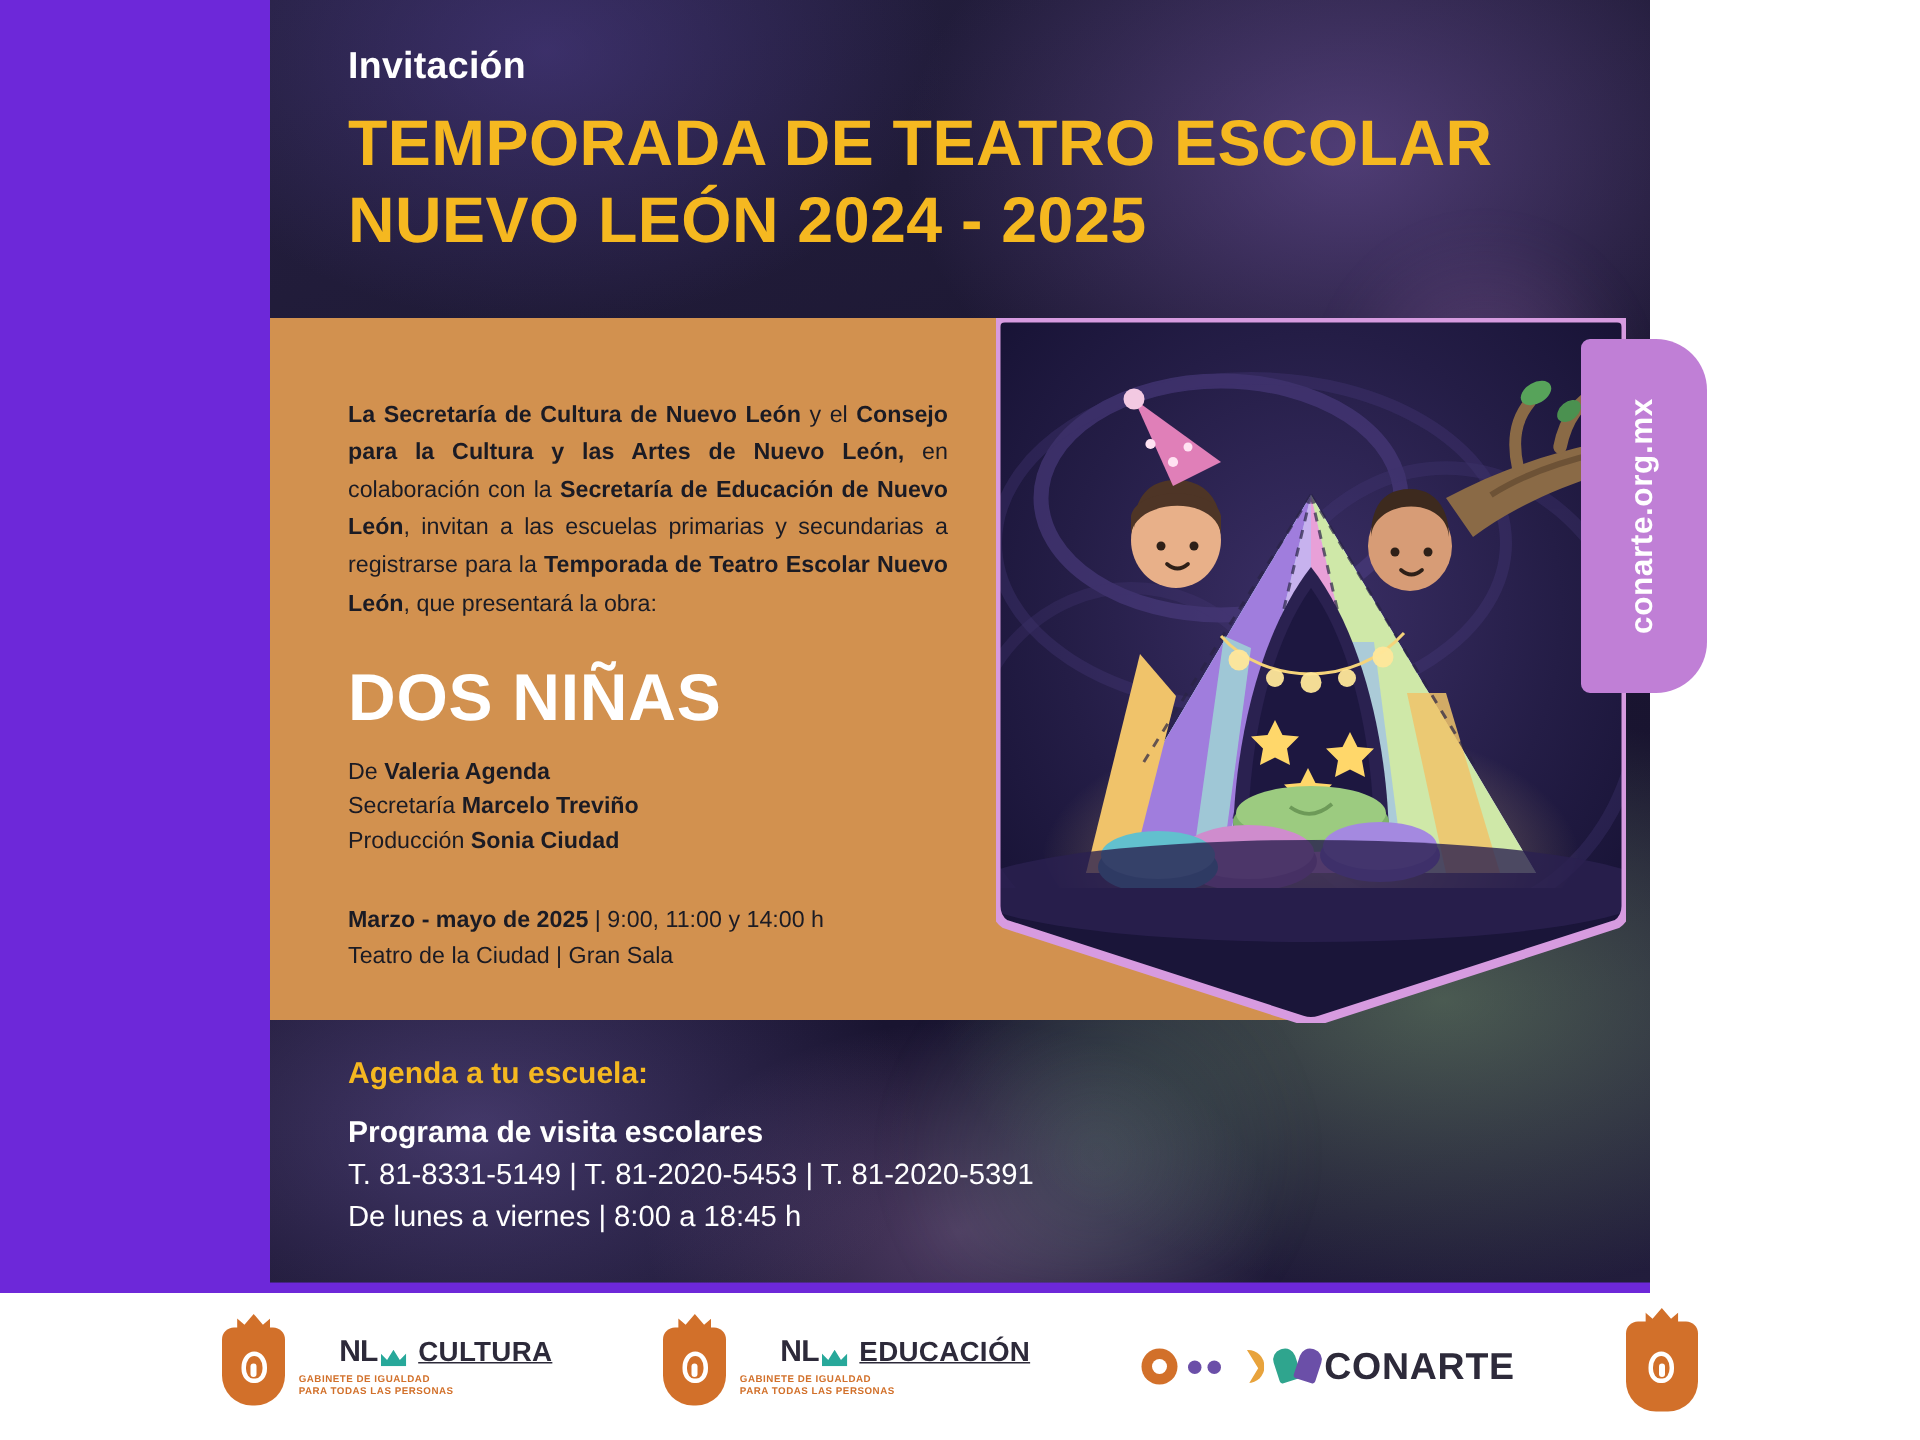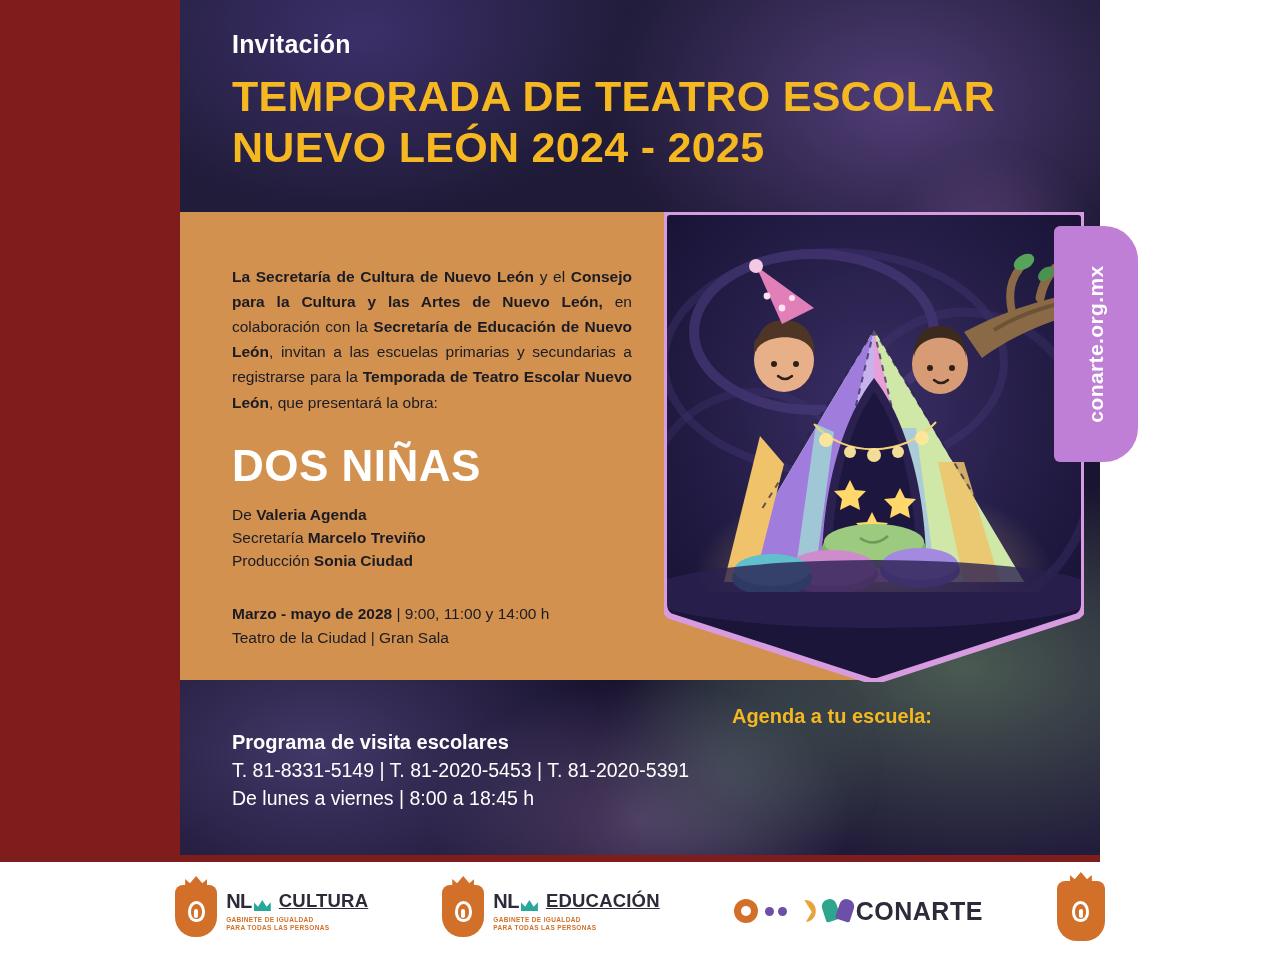--- a/index.html
+++ b/index.html
@@ -5,21 +5,21 @@
   * { box-sizing: border-box; margin: 0; padding: 0; }
   html, body {
     width: 1280px; height: 960px;
     background: #ffffff;
     font-family: "Liberation Sans", sans-serif;
     overflow: hidden;
   }
   #poster {
     position: relative;
     width: 1100px; height: 960px;
-    background: #7f1d1d;
+    background: #6d28d9;
   }
 
   
   .panel {
     position: absolute;
     left: 180px; top: 0px;
     width: 920px; height: 855px;
     background:
       radial-gradient(ellipse 420px 300px at 78% 12%, rgba(120,90,170,0.55), rgba(0,0,0,0) 70%),
       radial-gradient(ellipse 380px 260px at 20% 4%, rgba(90,70,160,0.45), rgba(0,0,0,0) 70%),
@@ -106,22 +106,22 @@
     font-size: 21px; font-weight: bold; color: #ffffff; letter-spacing: 0.4px;
   }
 
   
   .contact {
     position: absolute;
     left: 232px; top: 705px;
     width: 700px;
     z-index: 5;
   }
-  .contact-heading { font-size: 20px; font-weight: bold; color: #f5b820; text-align: right; }
-  .contact-sub { margin-top: 3px; font-size: 20px; font-weight: bold; color: #ffffff; }
+  .contact-heading { font-size: 20px; font-weight: bold; color: #f5b820; }
+  .contact-sub { margin-top: 16px; font-size: 20px; font-weight: bold; color: #ffffff; }
   .contact-line { margin-top: 5px; font-size: 19.5px; color: #ffffff; font-weight: normal; }
 
   
   .logos {
     position: absolute;
     left: 0; top: 862px;
     width: 1280px; height: 98px;
     display: flex; align-items: center; justify-content: center;
     gap: 74px;
     background: #ffffff;
@@ -161,21 +161,21 @@
   }
   .logo-dept {
     font-size: 18.5px; font-weight: bold; color: #2d2a3a; letter-spacing: 0.2px; text-decoration: underline;
   }
   .logo-tag {
     margin-top: 3px;
     font-size: 6.5px; font-weight: bold; color: #d2702a; letter-spacing: 0.35px;
     line-height: 1.25;
   }
   .logo-stack { display: flex; flex-direction: column; justify-content: center; }
-  .logo-row-top { display: flex; gap: 8px; }
+  .logo-row-top { display: flex; gap: 8px; margin-left: 27px; }
 
   .conarte { display: flex; flex-direction: row; align-items: center; gap: 3px; }
   .conarte-marks { display: flex; align-items: center; gap: 7px; }
   .cm-dot-ring {
     width: 24px; height: 24px; border-radius: 50%;
     background: #d2702a; position: relative;
   }
   .cm-dot-ring::after {
     content: ""; position: absolute; inset: 7px; border-radius: 50%; background: #ffffff;
   }
@@ -223,21 +223,21 @@
 
       <div class="play-title">DOS NIÑAS</div>
 
       <div class="credits">
         <div><span>De </span><b>Valeria Agenda</b></div>
         <div><span>Secretaría </span><b>Marcelo Treviño</b></div>
         <div><span>Producción </span><b>Sonia Ciudad</b></div>
       </div>
 
       <div class="schedule">
-        <div><b>Marzo - mayo de 2028</b><span> | 9:00, 11:00 y 14:00 h</span></div>
+        <div><b>Marzo - mayo de 2025</b><span> | 9:00, 11:00 y 14:00 h</span></div>
         <div>Teatro de la Ciudad | Gran Sala</div>
       </div>
 
     </div>
   </div>
 
   <div class="illo">
     <svg viewBox="0 0 420 470" xmlns="http://www.w3.org/2000/svg" aria-hidden="true">
       <defs>
         <clipPath id="frameClip">

